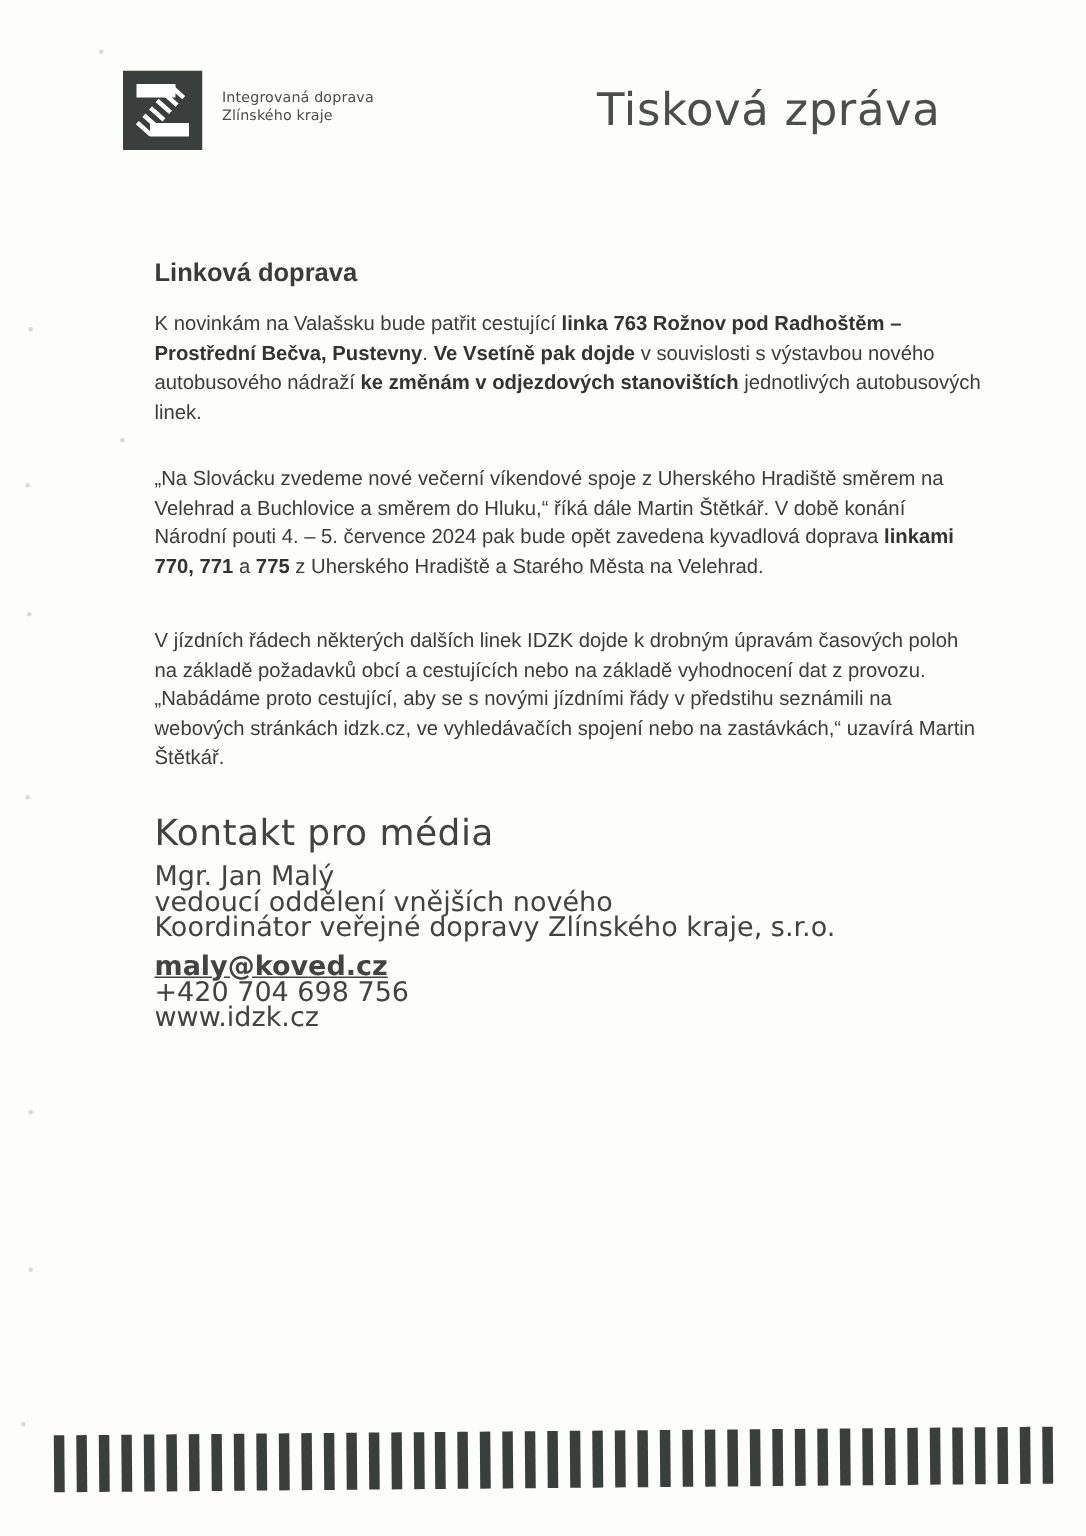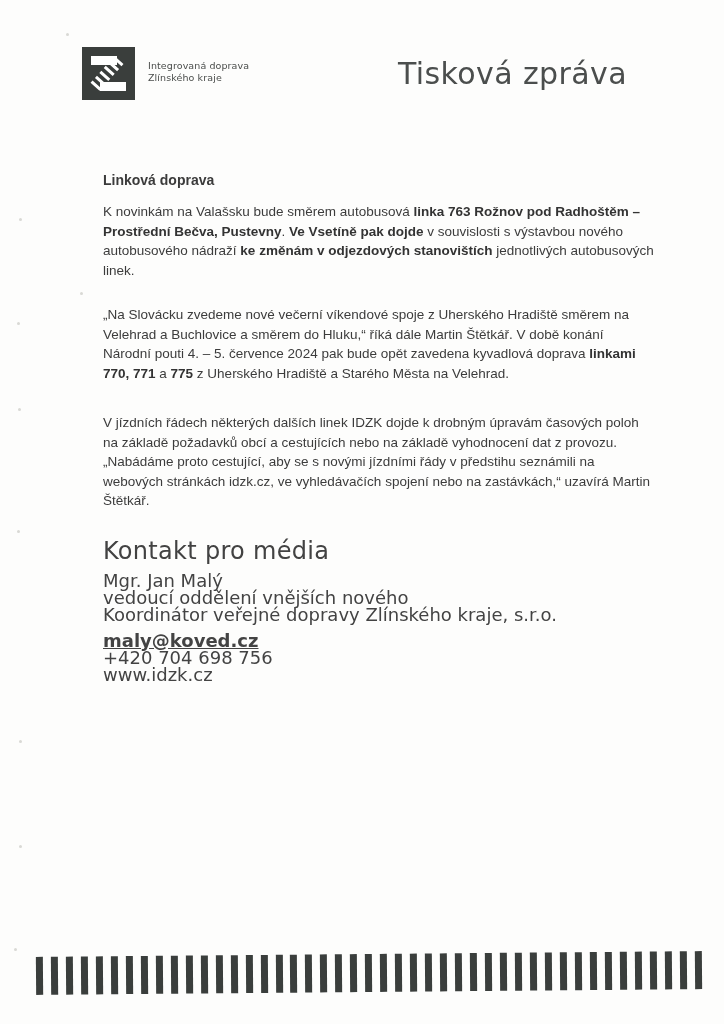--- a/index.html
+++ b/index.html
@@ -32,21 +32,21 @@
   }
   .title{
     position:absolute;top:56px;right:97px;margin:0;
     font-family:"DejaVu Sans",sans-serif;
     font-size:30px;font-weight:400;letter-spacing:.4px;
     color:var(--heading_gray);
   }
   
   .content{position:absolute;left:103px;top:172px;width:552px;}
   .section-heading{
-    margin:0;font-size:14px;font-weight:bold;color:#3b3b3b;
+    margin:0;font-size:17px;font-weight:bold;color:#3b3b3b;
   }
   .para{
     margin:14px 0 0 0;
     font-size:13.5px;line-height:19.5px;color:var(--body_text);
   }
   .para + .para{margin-top:25px;}
   .para.para-gap{margin-top:30px;}
   .para b{font-weight:bold;color:#333;}
   
   .contact{margin-top:26px;}
@@ -102,21 +102,21 @@
         <div>Integrovaná doprava</div>
         <div>Zlínského kraje</div>
       </div>
     </div>
     <h1 class="title">Tisková zpráva</h1>
   </header>
 
   <main class="content">
     <h2 class="section-heading">Linková doprava</h2>
 
-    <p class="para"><span>K novinkám na Valašsku bude směrem autobusová </span><b>linka 763 Rožnov pod Radhoštěm – Prostřední Bečva, Pustevny</b><span>. </span><b>Ve Vsetíně pak dojde</b><span> v souvislosti s výstavbou nového autobusového nádraží </span><b>ke změnám v odjezdových stanovištích</b><span> jednotlivých autobusových linek.</span></p>
+    <p class="para"><span>K novinkám na Valašsku bude patřit cestující </span><b>linka 763 Rožnov pod Radhoštěm – Prostřední Bečva, Pustevny</b><span>. </span><b>Ve Vsetíně pak dojde</b><span> v souvislosti s výstavbou nového autobusového nádraží </span><b>ke změnám v odjezdových stanovištích</b><span> jednotlivých autobusových linek.</span></p>
     <p class="para"><span>„Na Slovácku zvedeme nové večerní víkendové spoje z Uherského Hradiště směrem na Velehrad a Buchlovice a směrem do Hluku,“ říká dále Martin Štětkář. V době konání Národní pouti 4. – 5. července 2024 pak bude opět zavedena kyvadlová doprava </span><b>linkami 770, 771</b><span> a </span><b>775</b><span> z Uherského Hradiště a Starého Města na Velehrad.</span></p>
     <p class="para para-gap"><span>V jízdních řádech některých dalších linek IDZK dojde k drobným úpravám časových poloh na základě požadavků obcí a cestujících nebo na základě vyhodnocení dat z provozu. „Nabádáme proto cestující, aby se s novými jízdními řády v předstihu seznámili na webových stránkách idzk.cz, ve vyhledávačích spojení nebo na zastávkách,“ uzavírá Martin Štětkář.</span></p>
 
     <section class="contact">
       <h3 class="contact-heading">Kontakt pro média</h3>
       <div class="contact-line">Mgr. Jan Malý</div>
       <div class="contact-line">vedoucí oddělení vnějších nového</div>
       <div class="contact-line">Koordinátor veřejné dopravy Zlínského kraje, s.r.o.</div>
       <div class="contact-line contact-email">
         <a class="email-link" href="#">maly@koved.cz</a>

